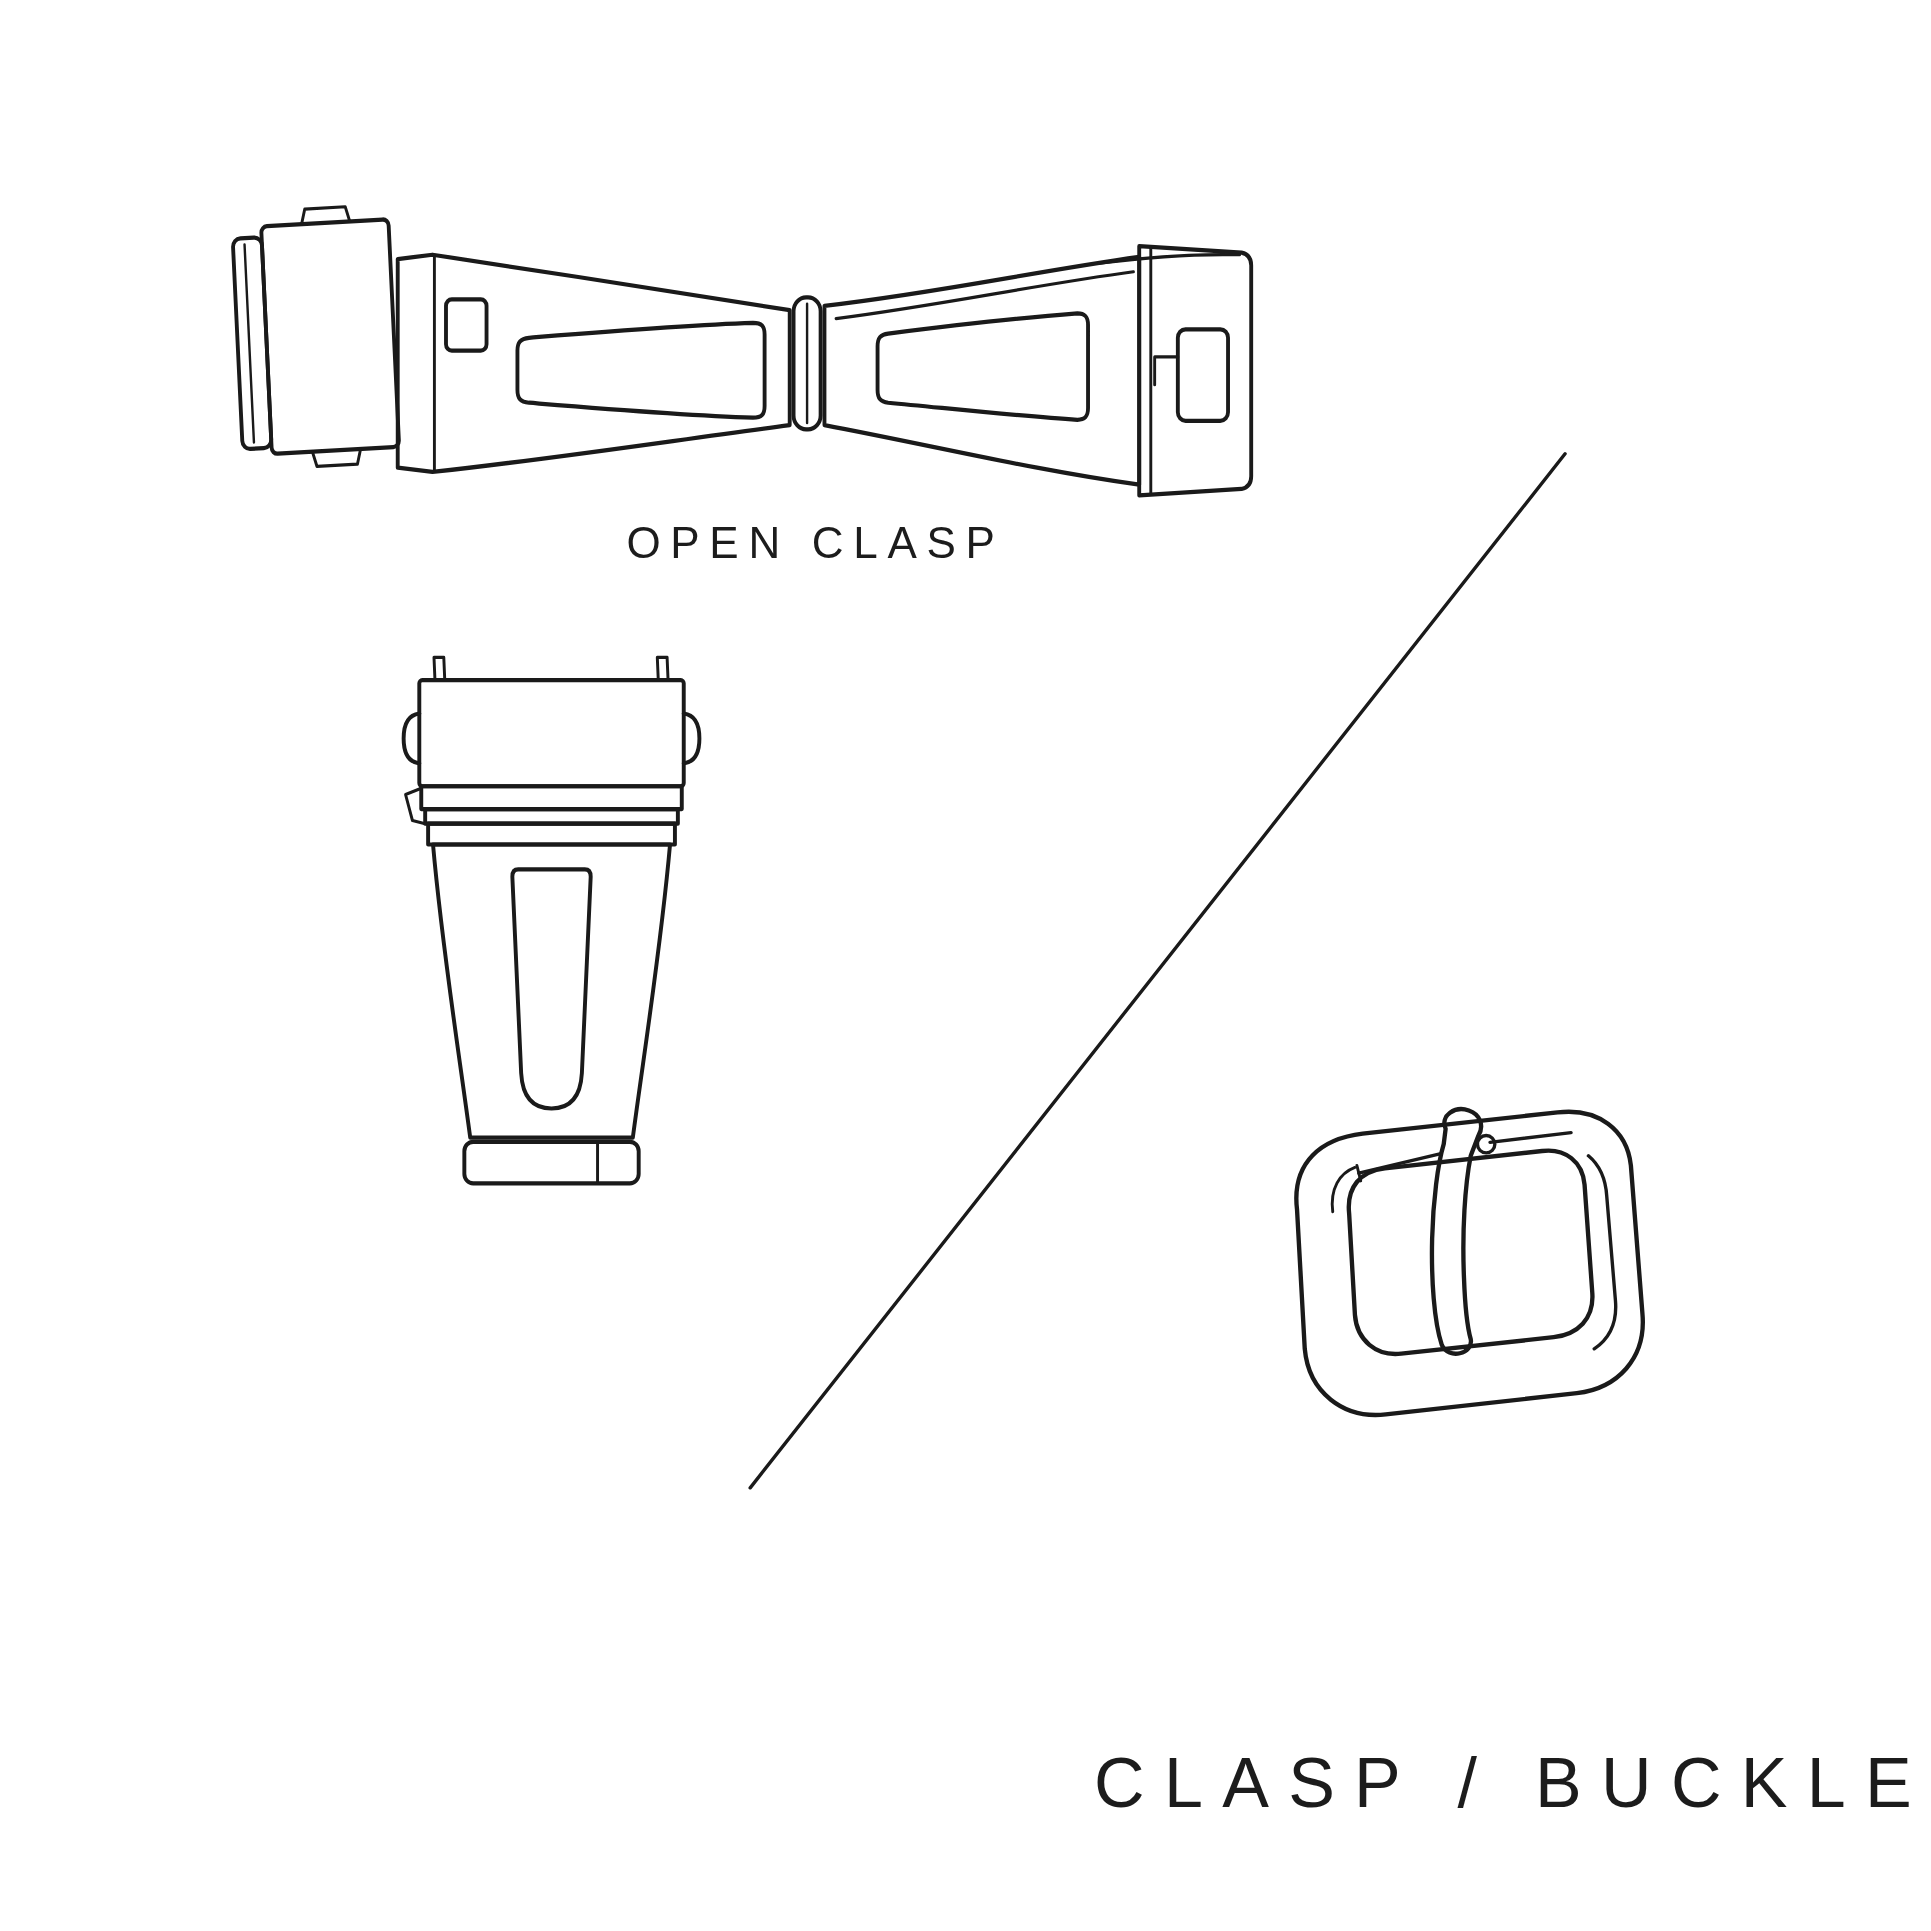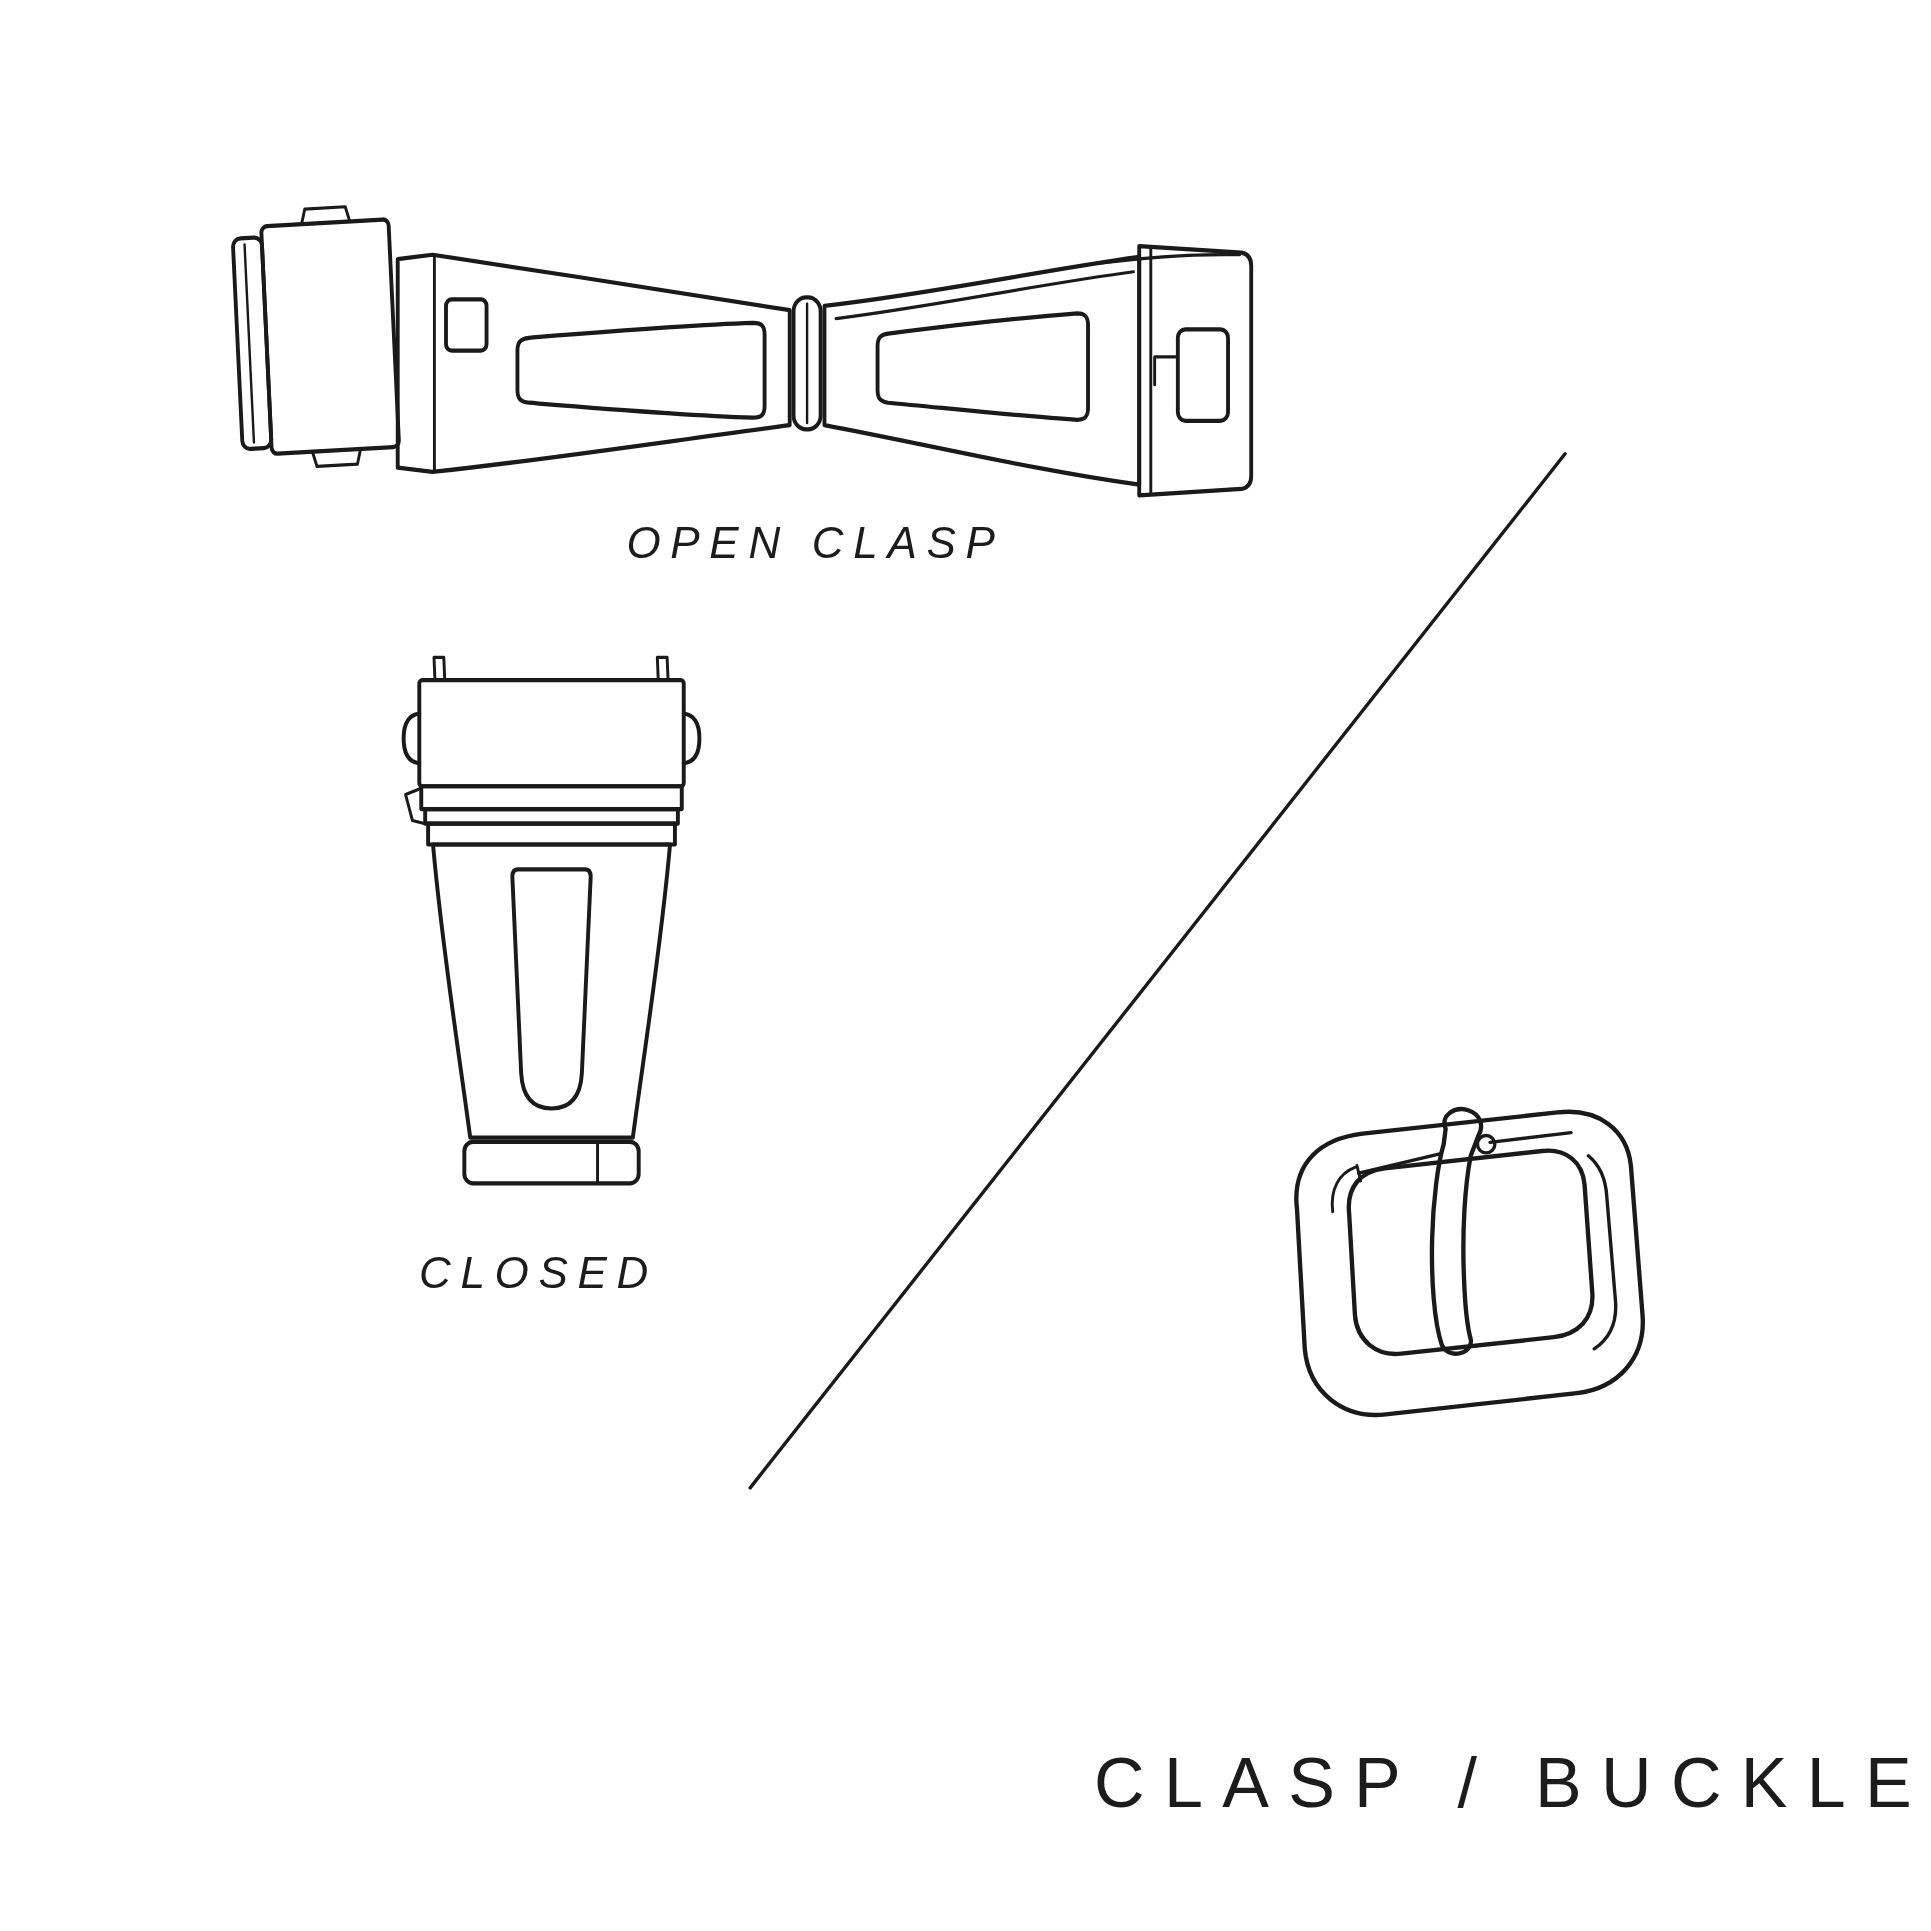--- a/index.html
+++ b/index.html
@@ -28,21 +28,20 @@
   .w25{stroke-width:2.5;}
   .fillw{fill:#ffffff;}
   .label{
     position:absolute;
     color:var(--text);
     text-align:center;
     line-height:1;
     letter-spacing:9.7px;
     font-size:44px;
     font-weight:400;
-    font-style:italic;
   }
   .title{
     position:absolute;
     top:1748px;
     left:0;
     width:1931px;
     text-align:right;
     color:var(--text);
     font-size:70px;
     letter-spacing:19.3px;
@@ -100,21 +99,20 @@
       <rect class="w4" x="40" y="154" width="258" height="14"></rect>
       <rect class="w4" x="43" y="168" width="252" height="20"></rect>
       <path class="w3" d="M36,134 L20,140 L27,165 L40,168"></path>
       <path class="w4" d="M48,188 L290,188 C281,285 264,385 252,470 L86,470 C74,385 57,285 48,188 Z"></path>
       <path class="w4" d="M135,212 L203,212 Q209,212 209,219 L200,408 Q198,442 169,442 Q140,442 138,408 L129,219 Q129,212 135,212 Z"></path>
       <rect class="w4" x="80" y="474" width="178" height="40" rx="9"></rect>
       <path class="w3" d="M216,476 L216,512"></path>
     </g>
   </svg>
 
-  <div class="label" style="left:249px; top:1251px; width:579px;">CLOSED</div>
 
   <svg class="illus" style="left:0; top:0; width:1931px; height:1931px;" viewBox="0 0 2000 2000">
     <line class="w3" x1="1621" y1="470" x2="777" y2="1541" style="stroke-width:3.5;"></line>
   </svg>
 
   <svg class="illus" style="left:1241px; top:1096px; width:444px; height:357px;" viewBox="0 0 460 370">
     <g>
       <path class="w4" style="stroke-width:4.5;" d="M58,118 C52,68 84,44 126,39 L328,17 C370,12 400,35 404,72 L416,226 C420,272 390,303 348,308 L150,330 C106,335 70,307 66,262 Z"></path>
       <path class="w4" style="stroke-width:4.5;" d="M112,122 C109,94 124,78 149,75 L312,57 C336,54 354,68 356,92 L364,204 C366,231 349,247 324,250 L166,267 C140,270 120,253 118,227 Z"></path>
       <path class="w3" style="stroke-width:3.5;" d="M360,62 C372,72 378,88 379,104 L388,212 C390,236 381,252 366,262"></path>

